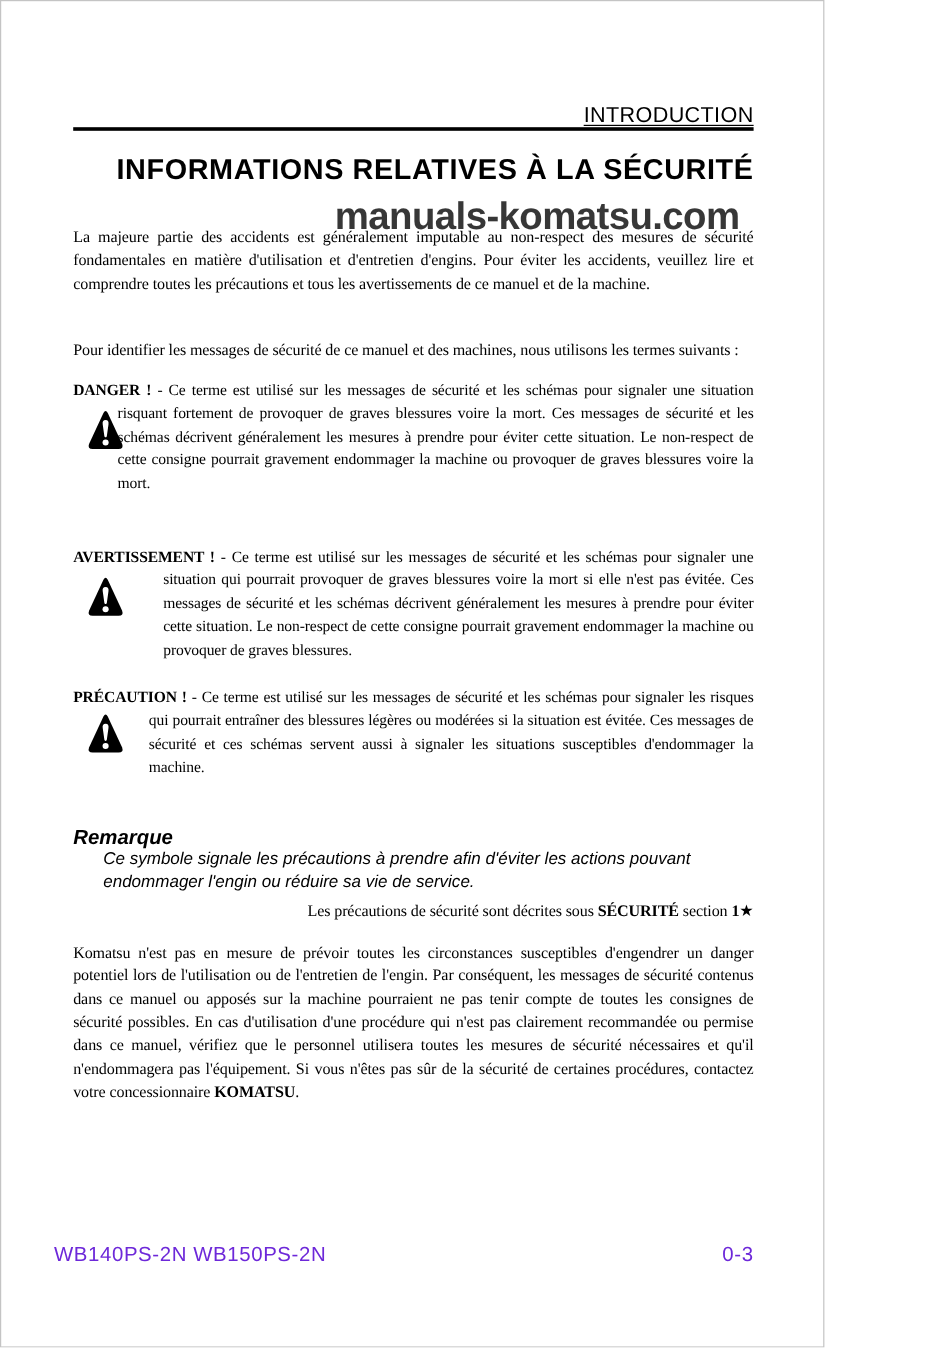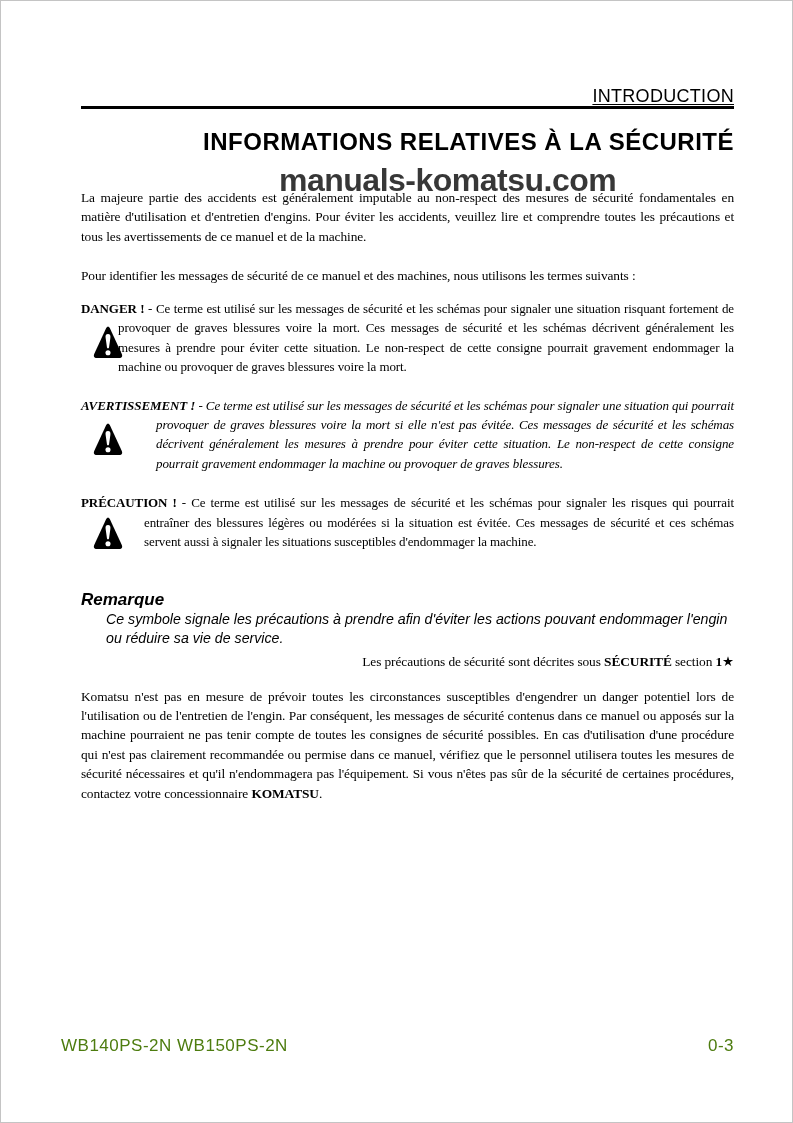--- a/index.html
+++ b/index.html
@@ -1,25 +1,24 @@
 <!DOCTYPE html>
 <html lang="fr"><head>
 <meta charset="utf-8">
 <style>
   html,body{margin:0;padding:0;background:#ffffff;}
   .page{
     position:relative;
-    width:793px;height:1123px;
+    width:687px;height:1123px;
     background:#ffffff;
     border:1px solid #c4c4c4;
     box-sizing:border-box;
     font-family:"Liberation Serif", serif;
     color:#000;
     overflow:hidden;
-    padding-left:20px;
   }
   .content{padding:0 58px 0 60px;}
 
   
   .header-title{
     margin-top:86px;
     text-align:right;
     font-family:"Liberation Sans", sans-serif;
     font-size:18px;line-height:18px;
     letter-spacing:.3px;
@@ -38,30 +37,30 @@
     text-align:right;
   }
 
   
   .body-text{
     font-size:13.4px;line-height:19.4px;
     text-align:justify;
     letter-spacing:-0.1px;
   }
   .p-intro{margin-top:34px;}
-  .p-identify{margin-top:20px;text-align:left;}
+  .p-identify{margin-top:36px;text-align:left;}
 
   
   .warn{
     position:relative;
     font-size:13px;line-height:19.4px;
     text-align:justify;letter-spacing:-0.1px;
   }
   .warn--danger{margin-top:13px;padding-left:37px;text-indent:-37px;}
-  .warn--avert {margin-top:19px;padding-left:75px;text-indent:-75px;font-style:italic;}
+  .warn--avert {margin-top:42px;padding-left:75px;text-indent:-75px;}
   .warn--prec  {margin-top:20px;padding-left:63px;text-indent:-63px;}
   .wlabel{font-weight:bold;}
   .tri{
     position:absolute;left:12px;width:30px;height:39px;
     text-indent:0;display:block;
   }
   .warn--danger .tri{top:24px;}
   .warn--avert  .tri{top:24px;}
   .warn--prec   .tri{top:21px;}
   .tri svg{display:block;width:30px;height:39px;}
@@ -70,25 +69,25 @@
   .note{margin-top:39px;font-family:"Liberation Sans", sans-serif;font-style:italic;}
   .note-label{font-weight:bold;font-size:17px;line-height:19.2px;}
   .note-body{font-size:14.2px;line-height:19.2px;padding-left:25px;margin-top:0;}
 
   .p-security{margin-top:4px;text-align:right;}
   .p-komatsu{margin-top:15px;}
   b.inline-bold{font-weight:bold;}
 
   
   .footer{
-    position:absolute;left:60px;right:58px;top:1036px;
+    position:absolute;left:44px;right:58px;top:1036px;
     display:flex;justify-content:space-between;
     font-family:"Liberation Sans", sans-serif;
     font-size:17px;line-height:17px;
-    color:#4d7c0f;letter-spacing:.5px;
+    color:#6d28d9;letter-spacing:.5px;
   }
 
   
   .watermark{
     position:absolute;left:278px;top:164px;
     font-family:"Liberation Sans", sans-serif;
     font-weight:bold;font-size:32px;line-height:30px;
     letter-spacing:-0.5px;white-space:nowrap;
     color:rgba(22,22,22,0.86);
     pointer-events:none;

